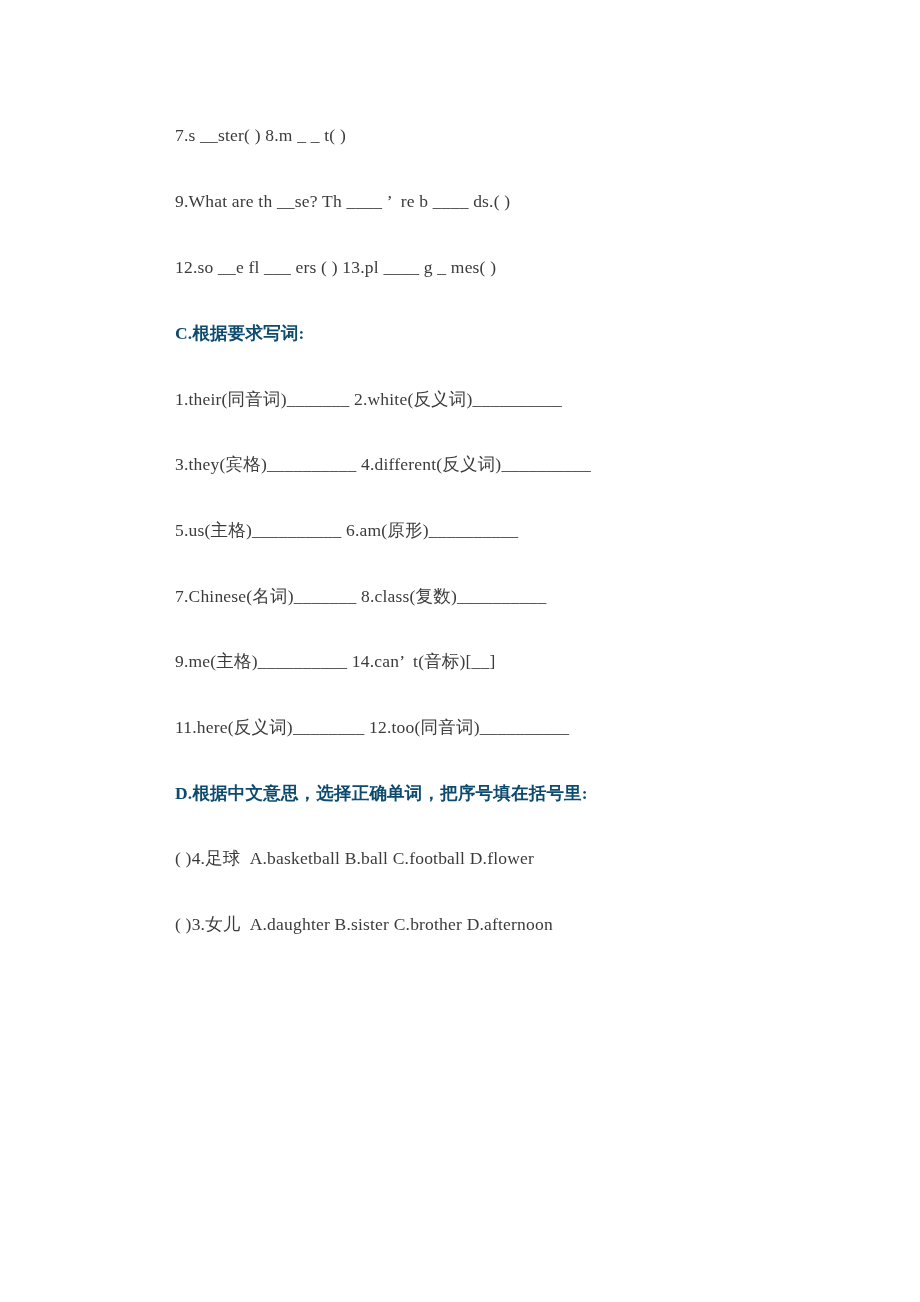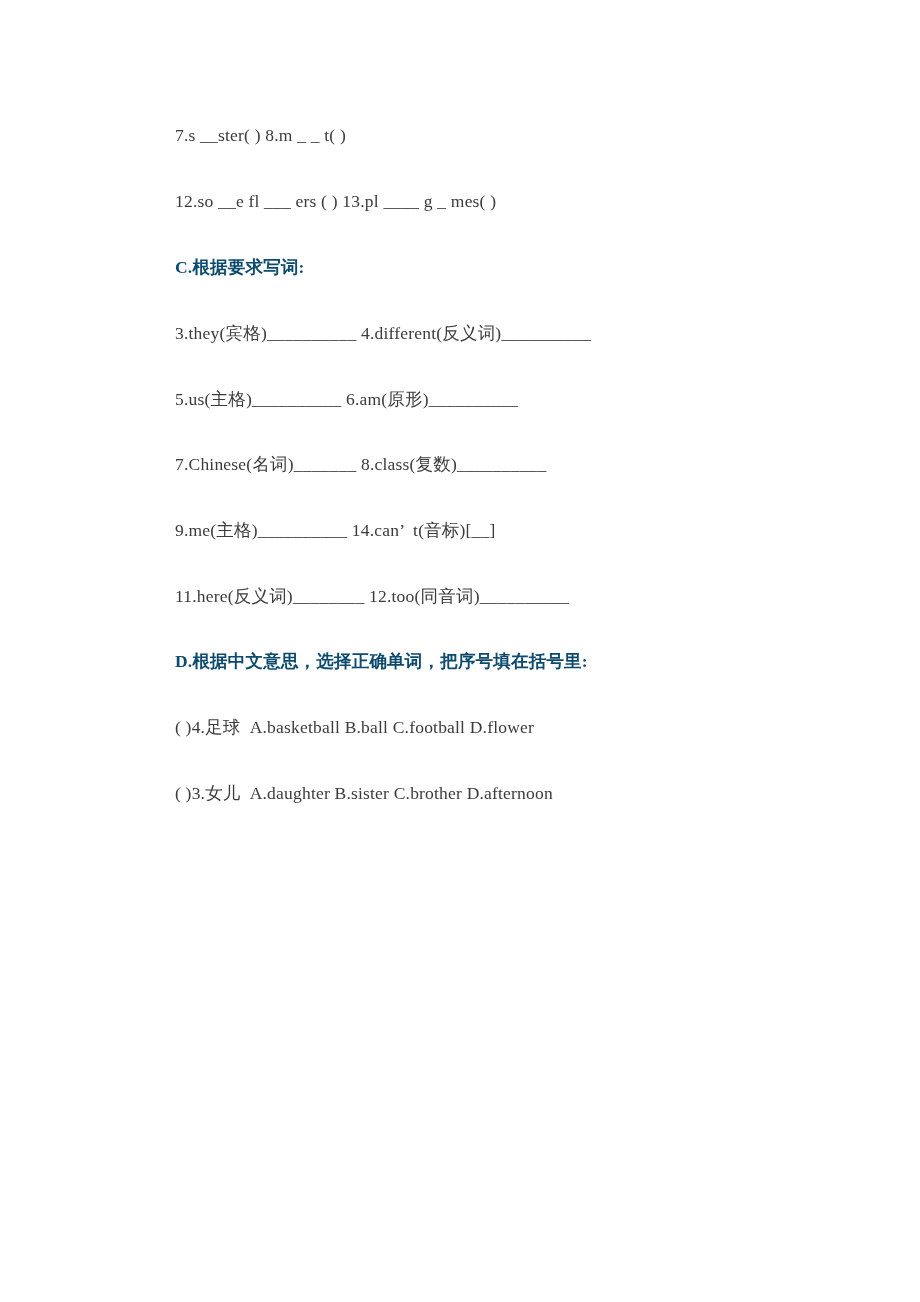--- a/index.html
+++ b/index.html
@@ -31,22 +31,24 @@
   .line.bold {
     font-weight: 700;
     color: #0c4a6e;
   }
 </style>
 </head>
 <body>
 
 <div class="page">
   <p class="line">7.s __ster( ) 8.m _ _ t( )</p>
+  <p class="line">9.What are th __se? Th ____ ’  re b ____ ds.( )</p>
   <p class="line">12.so __e fl ___ ers ( ) 13.pl ____ g _ mes( )</p>
   <p class="line bold">C.根据要求写词:</p>
+  <p class="line">1.their(同音词)_______ 2.white(反义词)__________</p>
   <p class="line">3.they(宾格)__________ 4.different(反义词)__________</p>
   <p class="line">5.us(主格)__________ 6.am(原形)__________</p>
   <p class="line">7.Chinese(名词)_______ 8.class(复数)__________</p>
   <p class="line">9.me(主格)__________ 14.can’  t(音标)[__]</p>
   <p class="line">11.here(反义词)________ 12.too(同音词)__________</p>
   <p class="line bold">D.根据中文意思，选择正确单词，把序号填在括号里:</p>
   <p class="line">( )4.足球  A.basketball B.ball C.football D.flower</p>
   <p class="line">( )3.女儿  A.daughter B.sister C.brother D.afternoon</p>
 </div>
 

